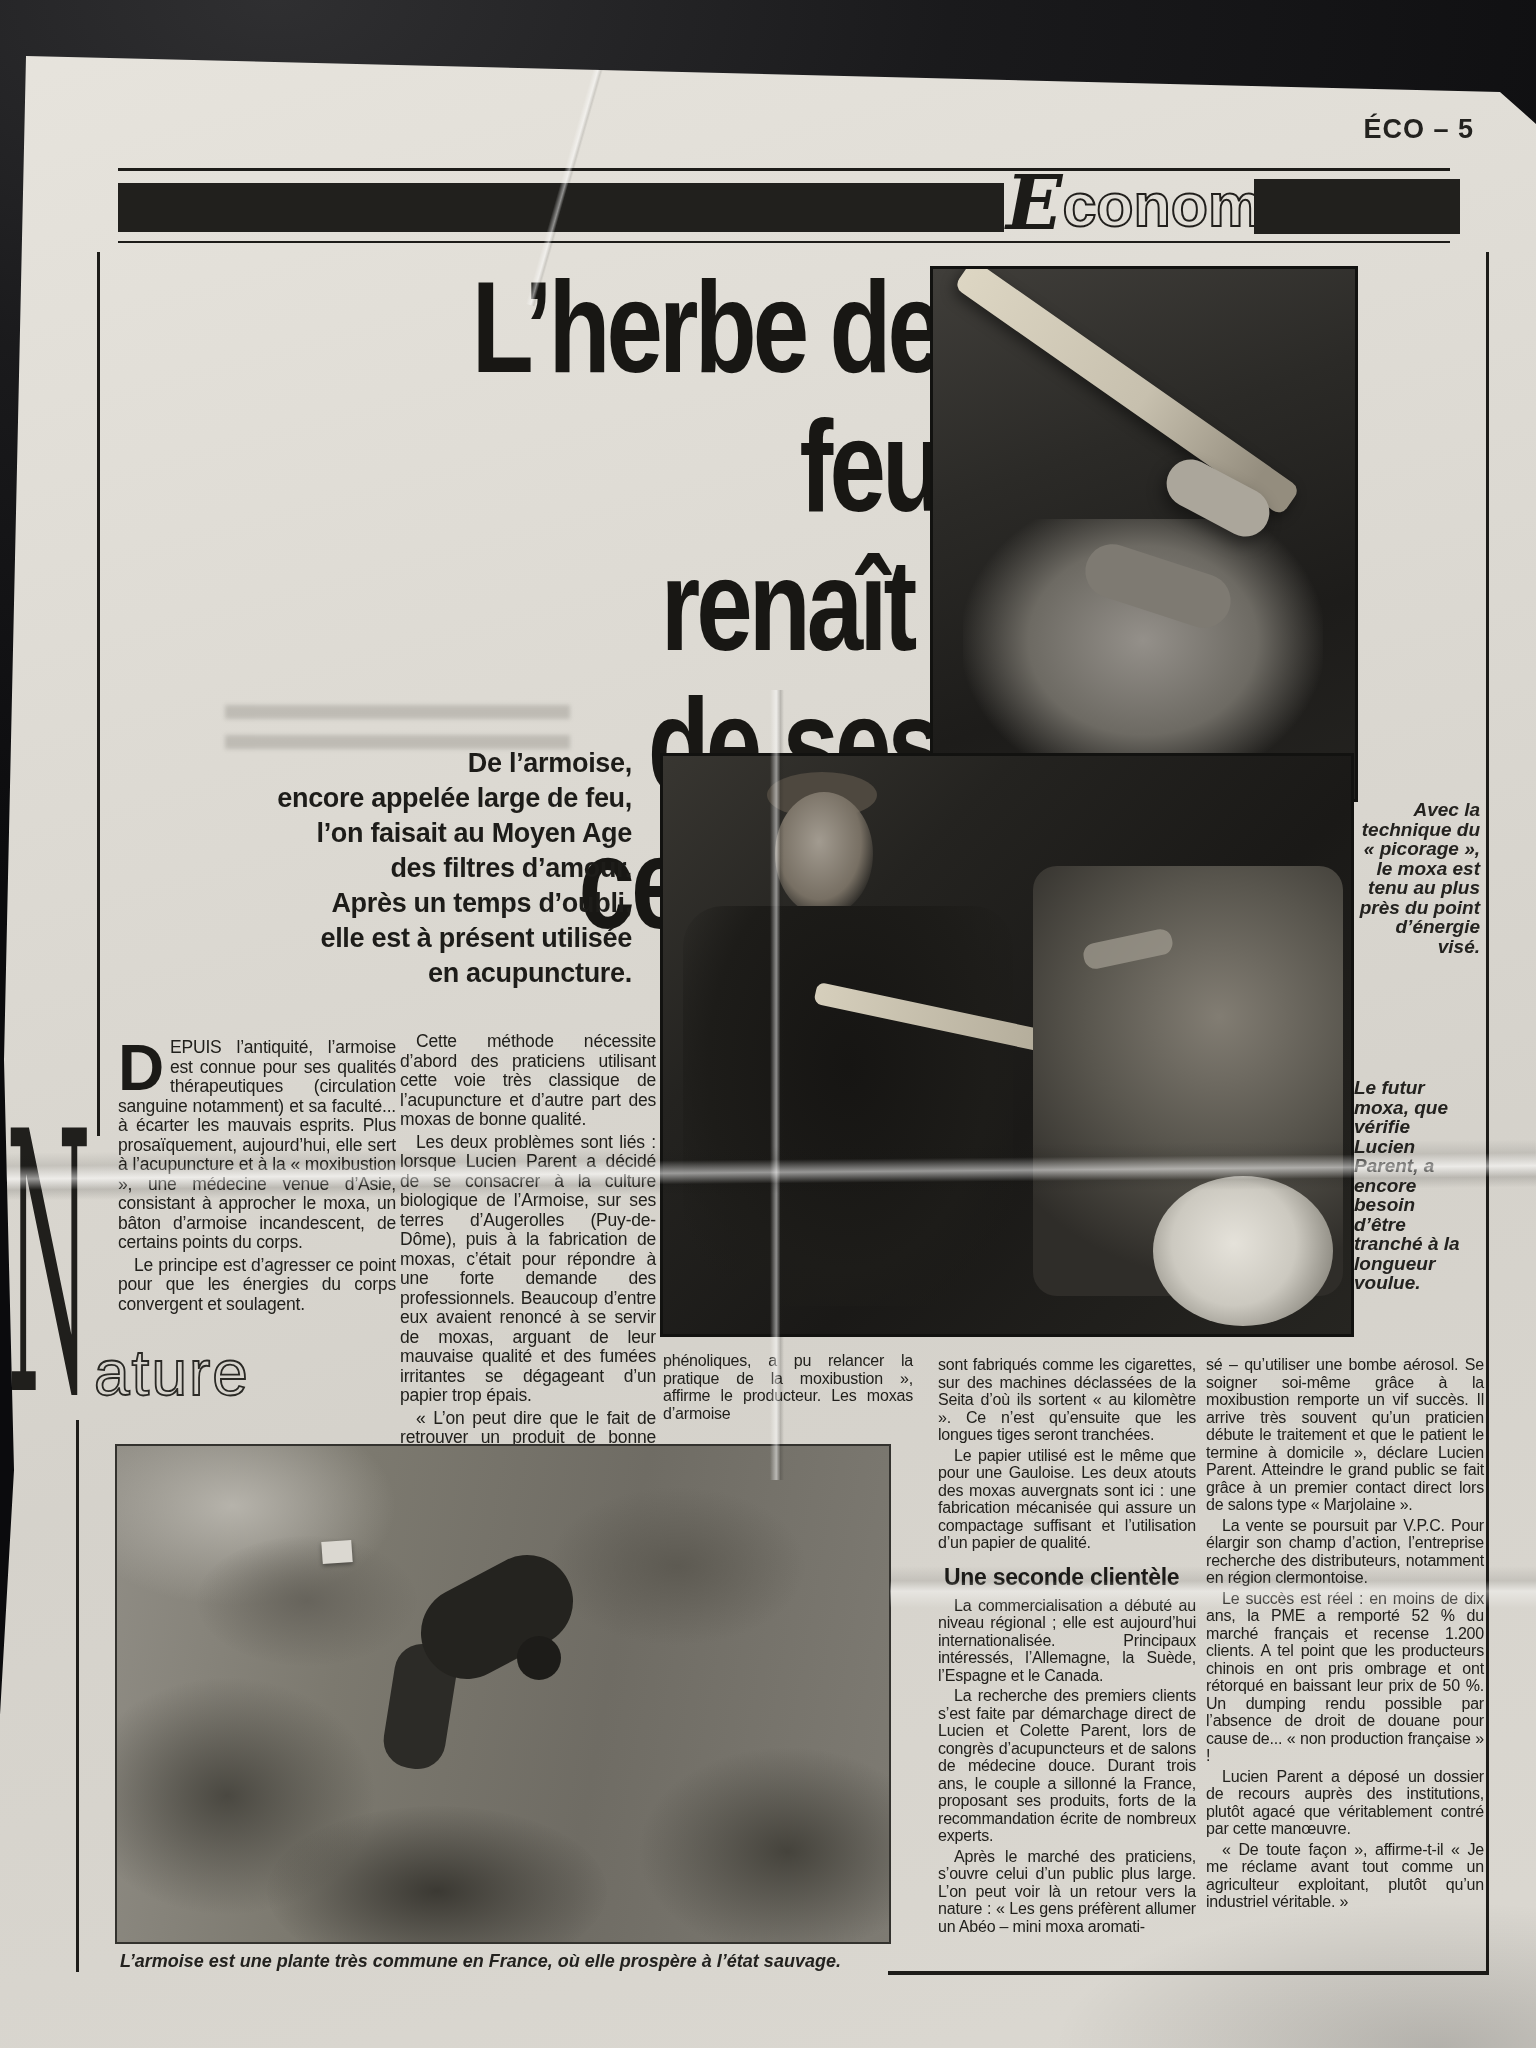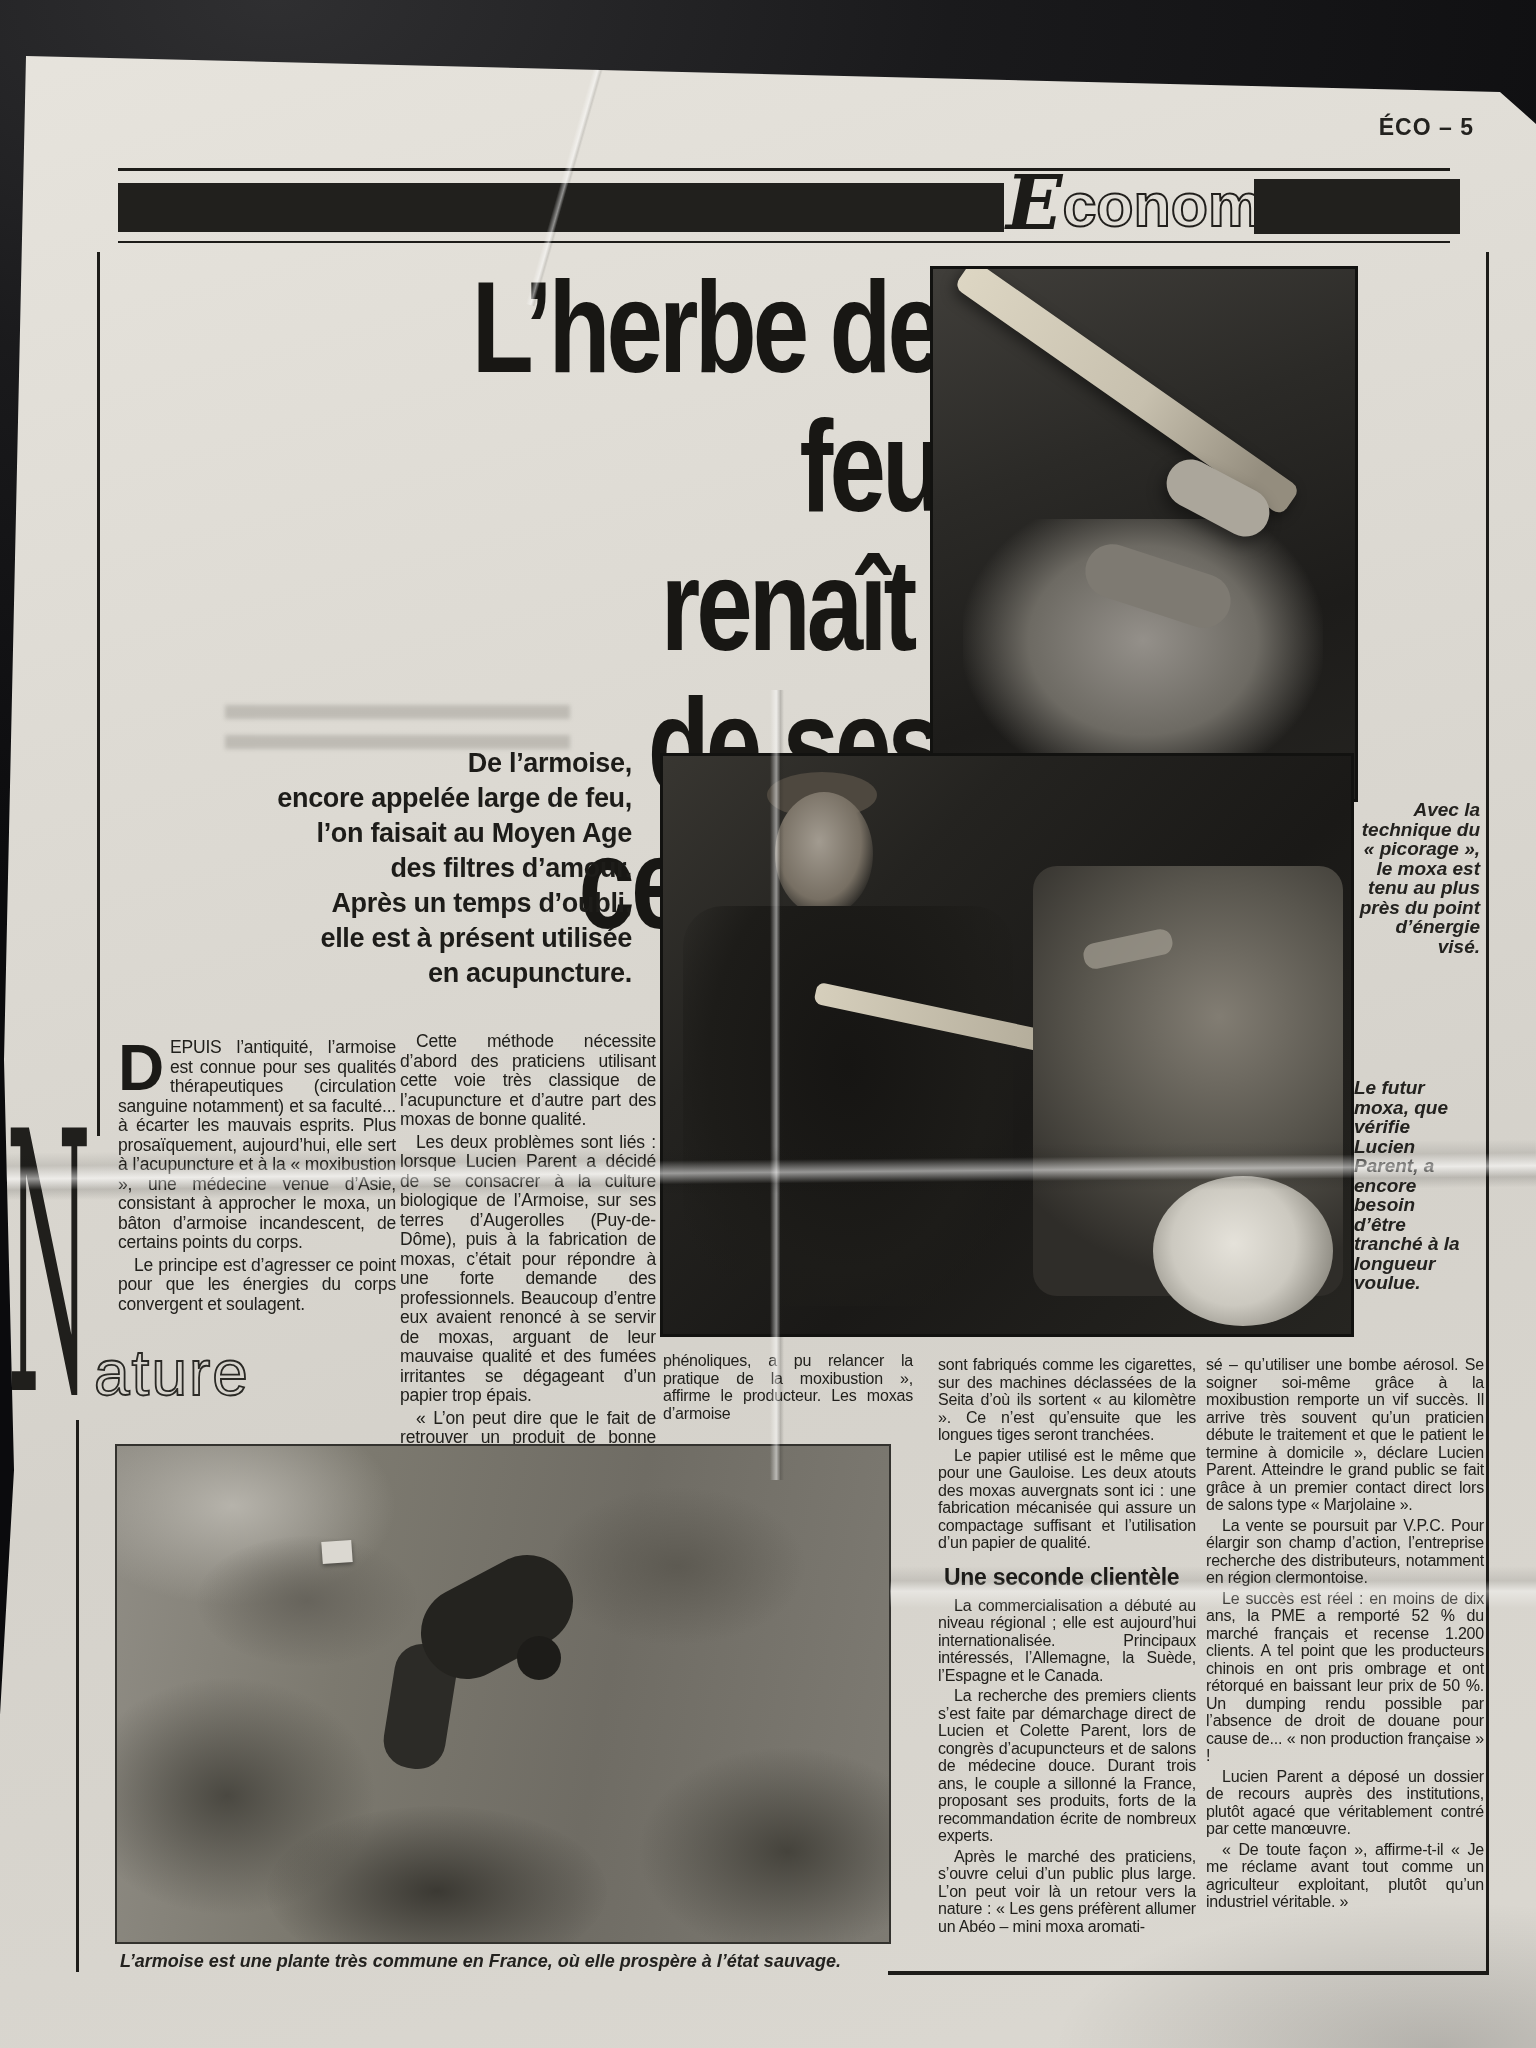--- a/index.html
+++ b/index.html
@@ -9,21 +9,21 @@
     font-family:"Liberation Sans", sans-serif;color:#1b1a17;
   }
   #paper{
     position:absolute;inset:0;
     background:linear-gradient(165deg,#e7e4dd 0%,#dedbd4 30%,#d5d2cb 62%,#dbd8d1 100%);
     clip-path:polygon(26px 56px,1500px 92px,1536px 124px,1536px 2048px,0px 2048px,0px 1715px,14px 1470px,4px 1060px);
   }
   .abs{position:absolute;}
   .rule{background:#1d1c19;}
   
-  .eco{right:62px;top:114px;font-size:23px;font-weight:600;letter-spacing:1px;color:#23221f;}
+  .eco{right:62px;top:114px;font-size:27px;font-weight:600;letter-spacing:1px;color:#23221f;}
   .rule-top{left:118px;top:168px;width:1332px;height:3px;}
   .bar{background:#21201d;}
   .bar-left{left:118px;top:183px;width:886px;height:49px;}
   .bar-right{left:1254px;top:179px;width:206px;height:55px;}
   .rule-under{left:118px;top:241px;width:1332px;height:2px;}
   .section{left:1006px;top:172px;height:66px;white-space:nowrap;}
   .section .cap{font-family:"DejaVu Serif",serif;font-weight:bold;font-size:74px;line-height:62px;color:#1c1b18;vertical-align:top;}
   .section .outl{font-size:61px;line-height:66px;font-weight:700;color:rgba(230,228,222,0.05);
     -webkit-text-stroke:2px #211f1c;letter-spacing:0px;vertical-align:top;}
   

